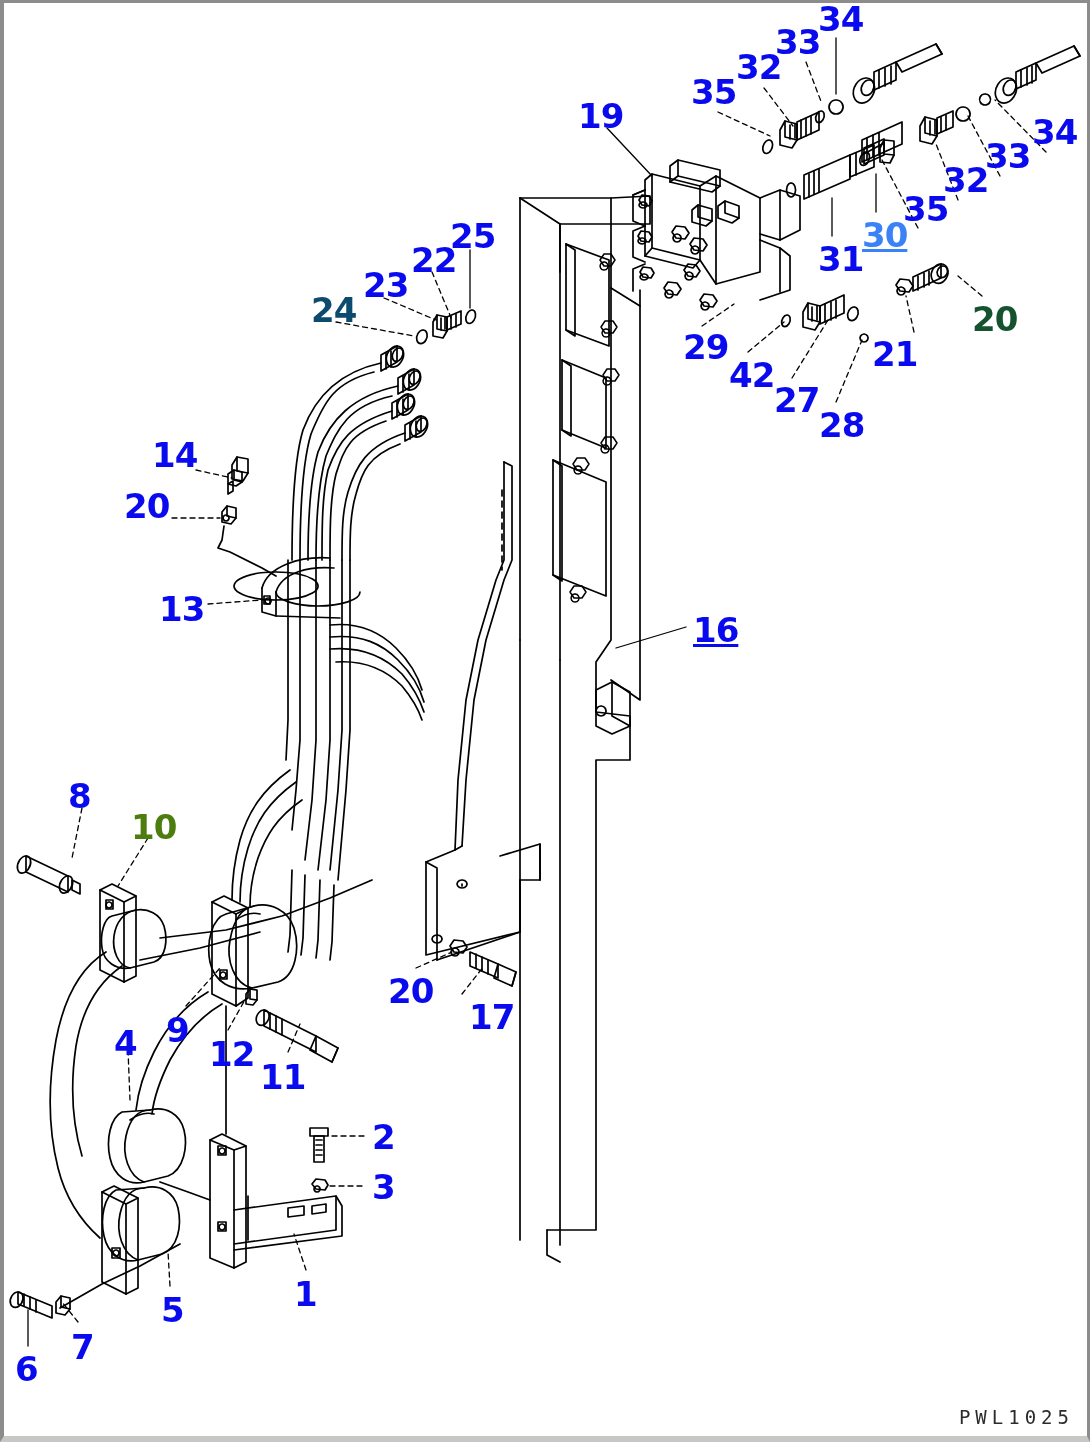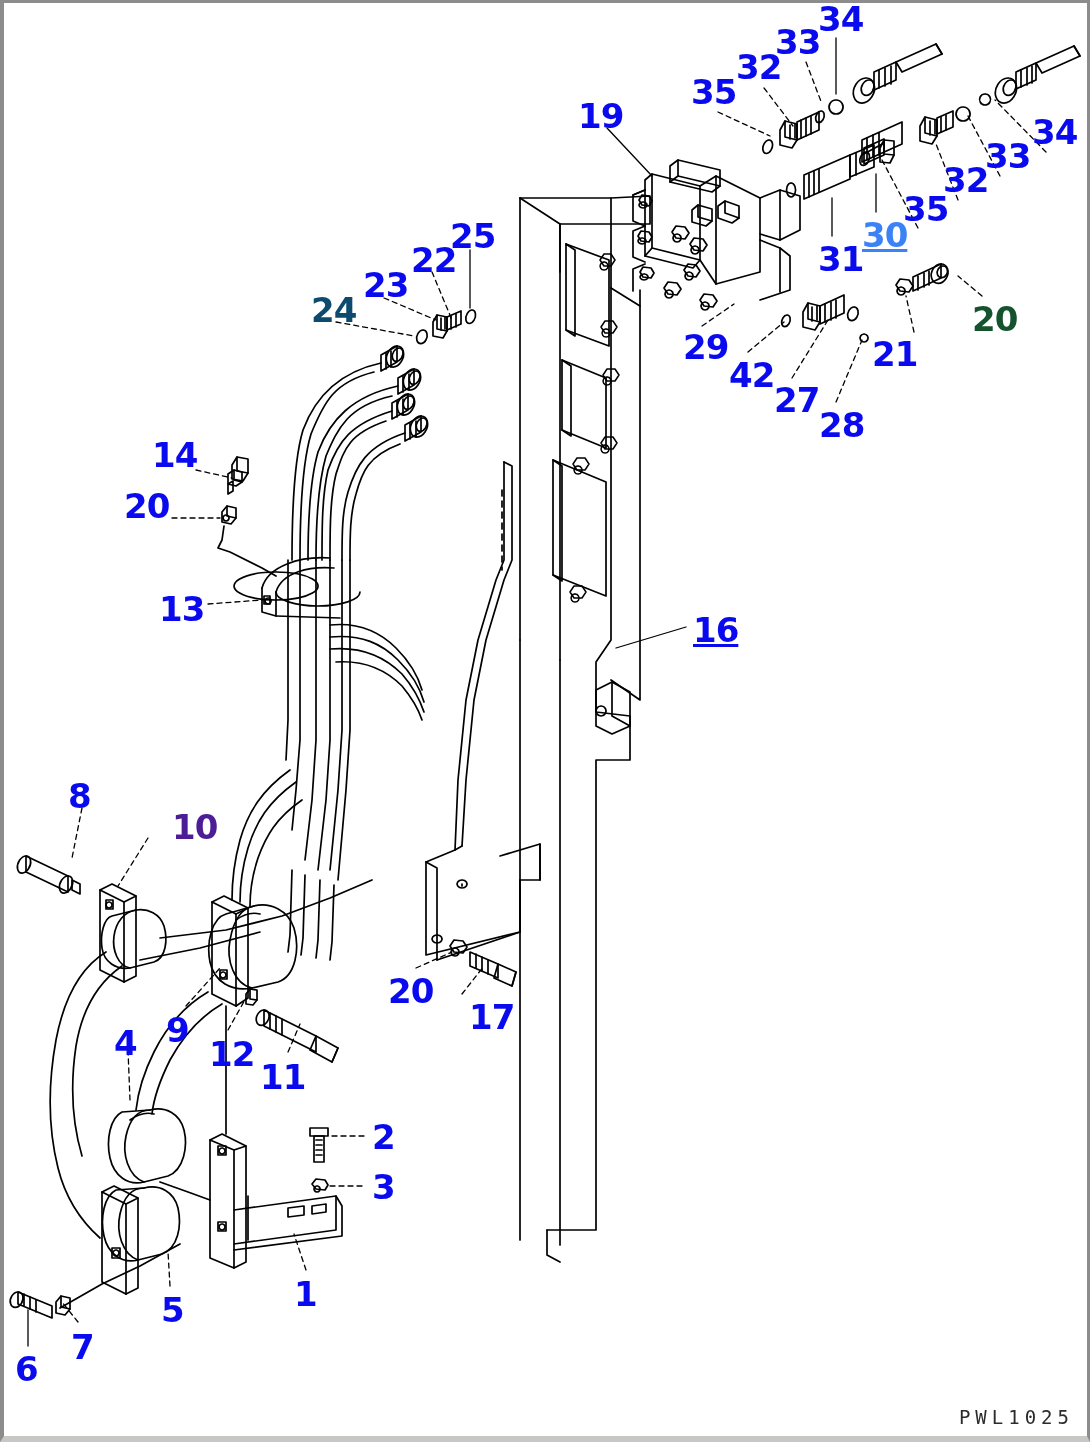--- a/index.html
+++ b/index.html
@@ -528,21 +528,21 @@
       <div class="callout" style="left: 819px; top: 408px; color: rgb(10, 10, 238);">28</div>
       <div class="callout" style="left: 450px; top: 219px; color: rgb(10, 10, 238); text-align: center;">25</div>
       <div class="callout" style="left: 411px; top: 243px; color: rgb(10, 10, 238);">22</div>
       <div class="callout" style="left: 363px; top: 268px; color: rgb(10, 10, 238);">23</div>
       <div class="callout" style="left: 311px; top: 293px; color: #0c4a6e;">24</div>
       <div class="callout" style="left: 152px; top: 438px; color: rgb(10, 10, 238);">14</div>
       <div class="callout" style="left: 124px; top: 489px; color: rgb(10, 10, 238);">20</div>
       <div class="callout" style="left: 159px; top: 592px; color: rgb(10, 10, 238);">13</div>
       <div class="callout" style="left: 693px; top: 613px; color: rgb(10, 10, 238); text-decoration: underline;">16</div>
       <div class="callout" style="left: 68px; top: 779px; color: rgb(10, 10, 238);">8</div>
-      <div class="callout" style="left: 131px; top: 810px; color: #4c1d95; margin-left: 41px;">10</div>
+      <div class="callout" style="left: 131px; top: 810px; color: #4d7c0f;">10</div>
       <div class="callout" style="left: 166px; top: 1013px; color: rgb(10, 10, 238);">9</div>
       <div class="callout" style="left: 114px; top: 1026px; color: rgb(10, 10, 238);">4</div>
       <div class="callout" style="left: 209px; top: 1037px; color: rgb(10, 10, 238);">12</div>
       <div class="callout" style="left: 260px; top: 1060px; color: rgb(10, 10, 238);">11</div>
       <div class="callout" style="left: 388px; top: 974px; color: rgb(10, 10, 238);">20</div>
       <div class="callout" style="left: 437px; top: 1000px; color: rgb(10, 10, 238); margin-left: 32px;">17</div>
       <div class="callout" style="left: 372px; top: 1120px; color: rgb(10, 10, 238);">2</div>
       <div class="callout" style="left: 372px; top: 1170px; color: rgb(10, 10, 238);">3</div>
       <div class="callout" style="left: 294px; top: 1277px; color: rgb(10, 10, 238);">1</div>
       <div class="callout" style="left: 161px; top: 1293px; color: rgb(10, 10, 238);">5</div>

